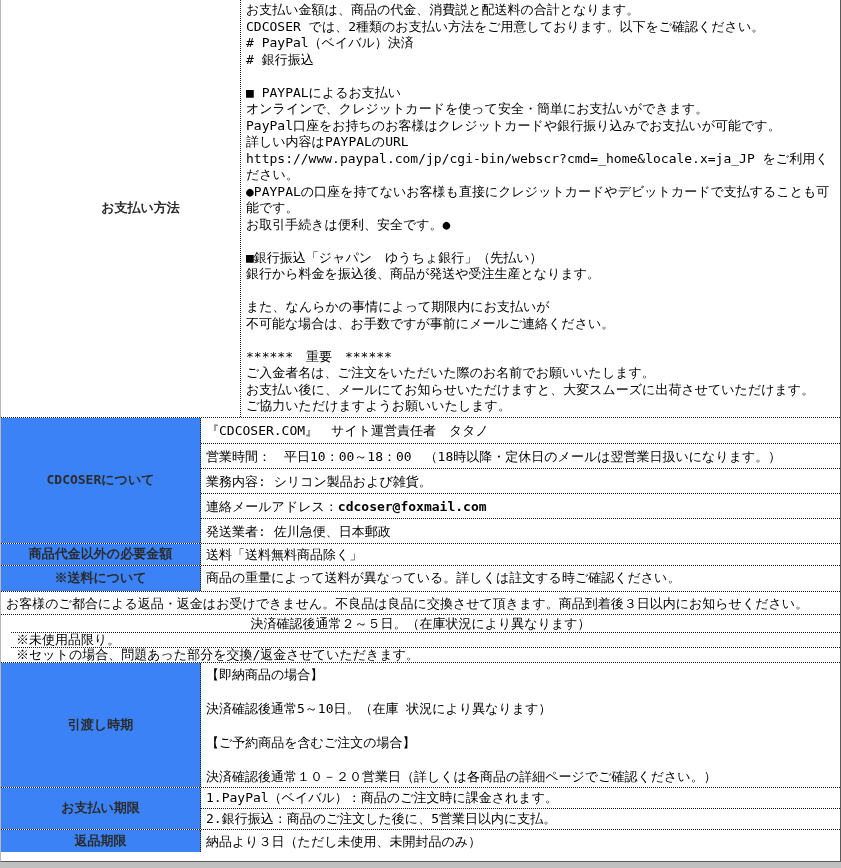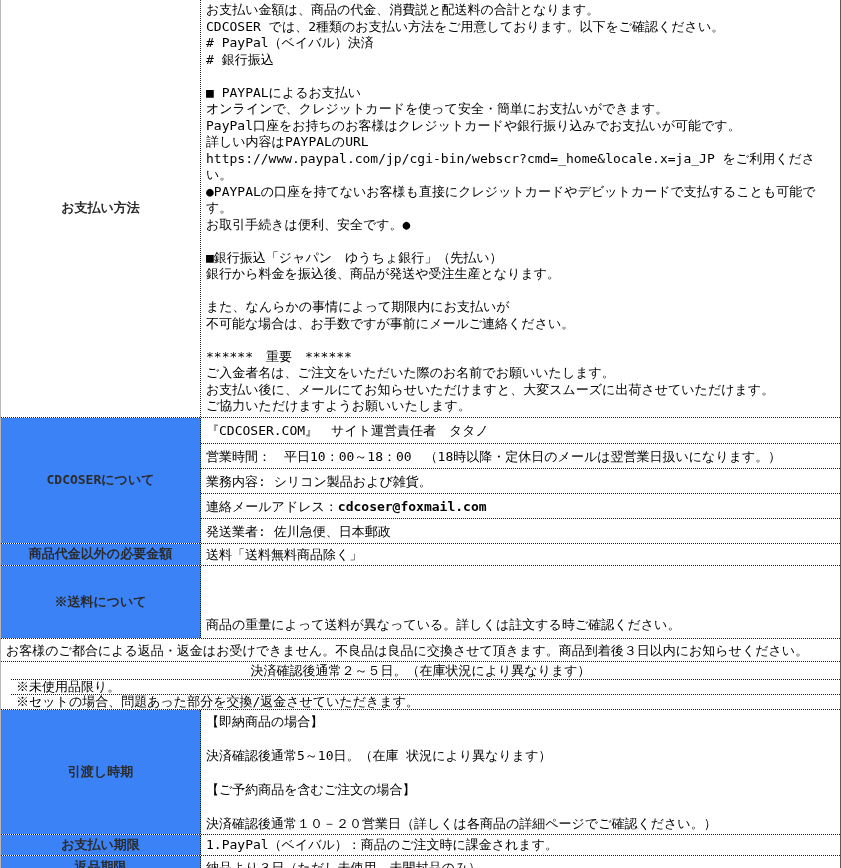--- a/index.html
+++ b/index.html
@@ -17,34 +17,34 @@
   .section{display:flex;align-items:stretch;}
   .section + .section{border-top:1px dotted #1a1a1a;}
   .hcell{
     width:200px;flex:0 0 200px;box-sizing:border-box;
     border-right:1px dotted #1a1a1a;
     background:#3b82f6;
     display:flex;align-items:center;justify-content:center;
     text-align:center;font-weight:bold;color:#2b2b2b;
     padding:2px 4px;line-height:16px;
   }
-  .section-payment .hcell{background:#ffffff;}
+  .section-payment .hcell{background:#ffffff;margin-left:40px;}
   .content{flex:1 1 auto;min-width:0;display:flex;flex-direction:column;}
   .row{padding:3px 5px 2px 5px;line-height:17px;}
   .row + .row{border-top:1px dotted #1a1a1a;}
   .multiline{white-space:pre-line;}
   .row-flex{display:flex;align-items:center;min-height:25px;box-sizing:border-box;}
   .tight{padding:1px 5px;line-height:15px;text-align:center;}
   .vtight{padding:0 5px;line-height:14px;margin-left:10px;}
   .bold-email{font-weight:bold;}
   
   .section-payment .content .row{min-height:392px;line-height:16.5px;padding-top:2px;}
   .section-about .row-flex{min-height:25px;}
   .section-extra .row{min-height:17px;padding-top:2px;padding-bottom:2px;}
-  .section-shipnote .row{min-height:20px;margin-top:47px;}
+  .section-shipnote .row{min-height:20px;}
   .section-delivery .row{min-height:118px;}
   .section-paydeadline .row{min-height:14px;padding-top:2px;padding-bottom:2px;line-height:16px;}
   .section-returndl .row{min-height:15px;}
 </style>
 </head>
 <body>
 
 <div class="page">
 
   <div class="section section-payment">
@@ -123,20 +123,21 @@
 【ご予約商品を含むご注文の場合】
 
 決済確認後通常１０－２０営業日（詳しくは各商品の詳細ページでご確認ください。）</div>
     </div>
   </div>
 
   <div class="section section-paydeadline">
     <div class="hcell">お支払い期限</div>
     <div class="content">
       <div class="row">1.PayPal（ベイバル）：商品のご注文時に課金されます。</div>
+      <div class="row">2.銀行振込：商品のご注文した後に、5営業日以内に支払。</div>
     </div>
   </div>
 
   <div class="section section-returndl">
     <div class="hcell">返品期限</div>
     <div class="content">
       <div class="row">納品より３日（ただし未使用、未開封品のみ）</div>
     </div>
   </div>
 

